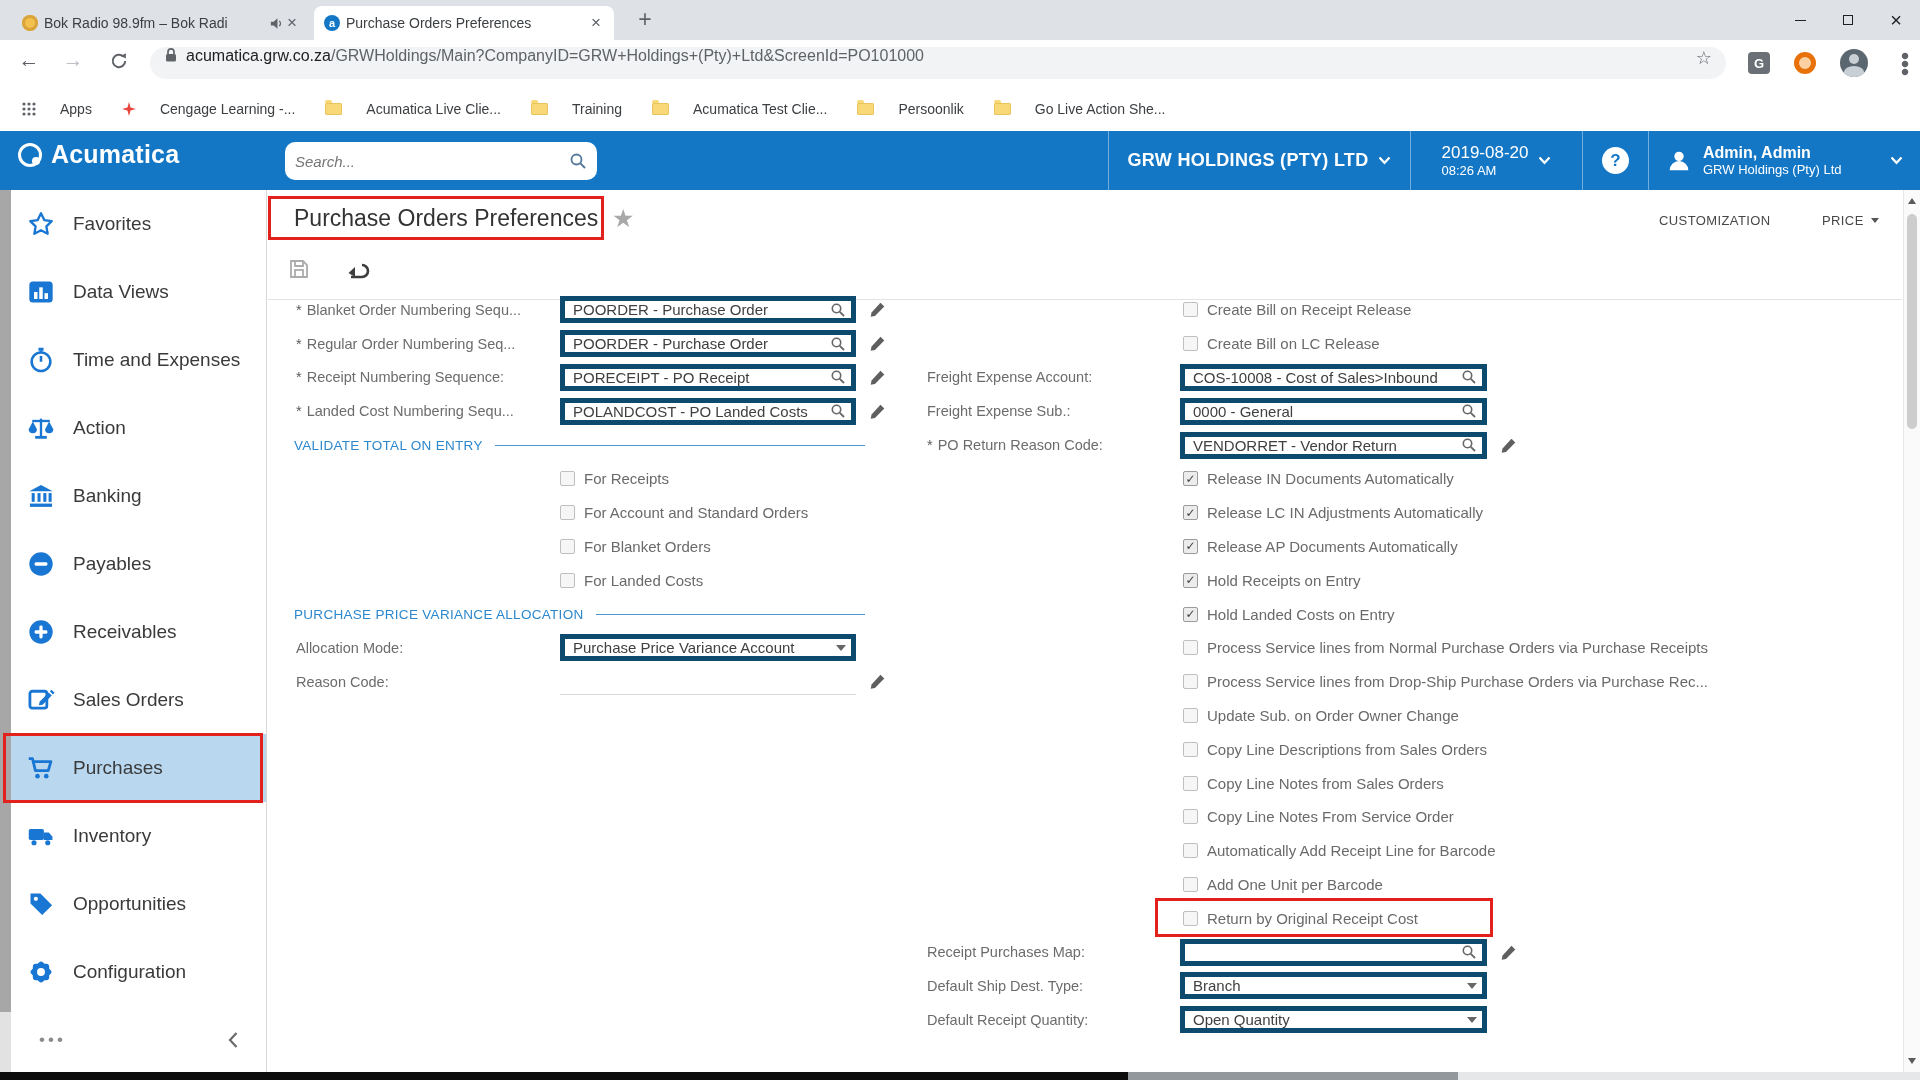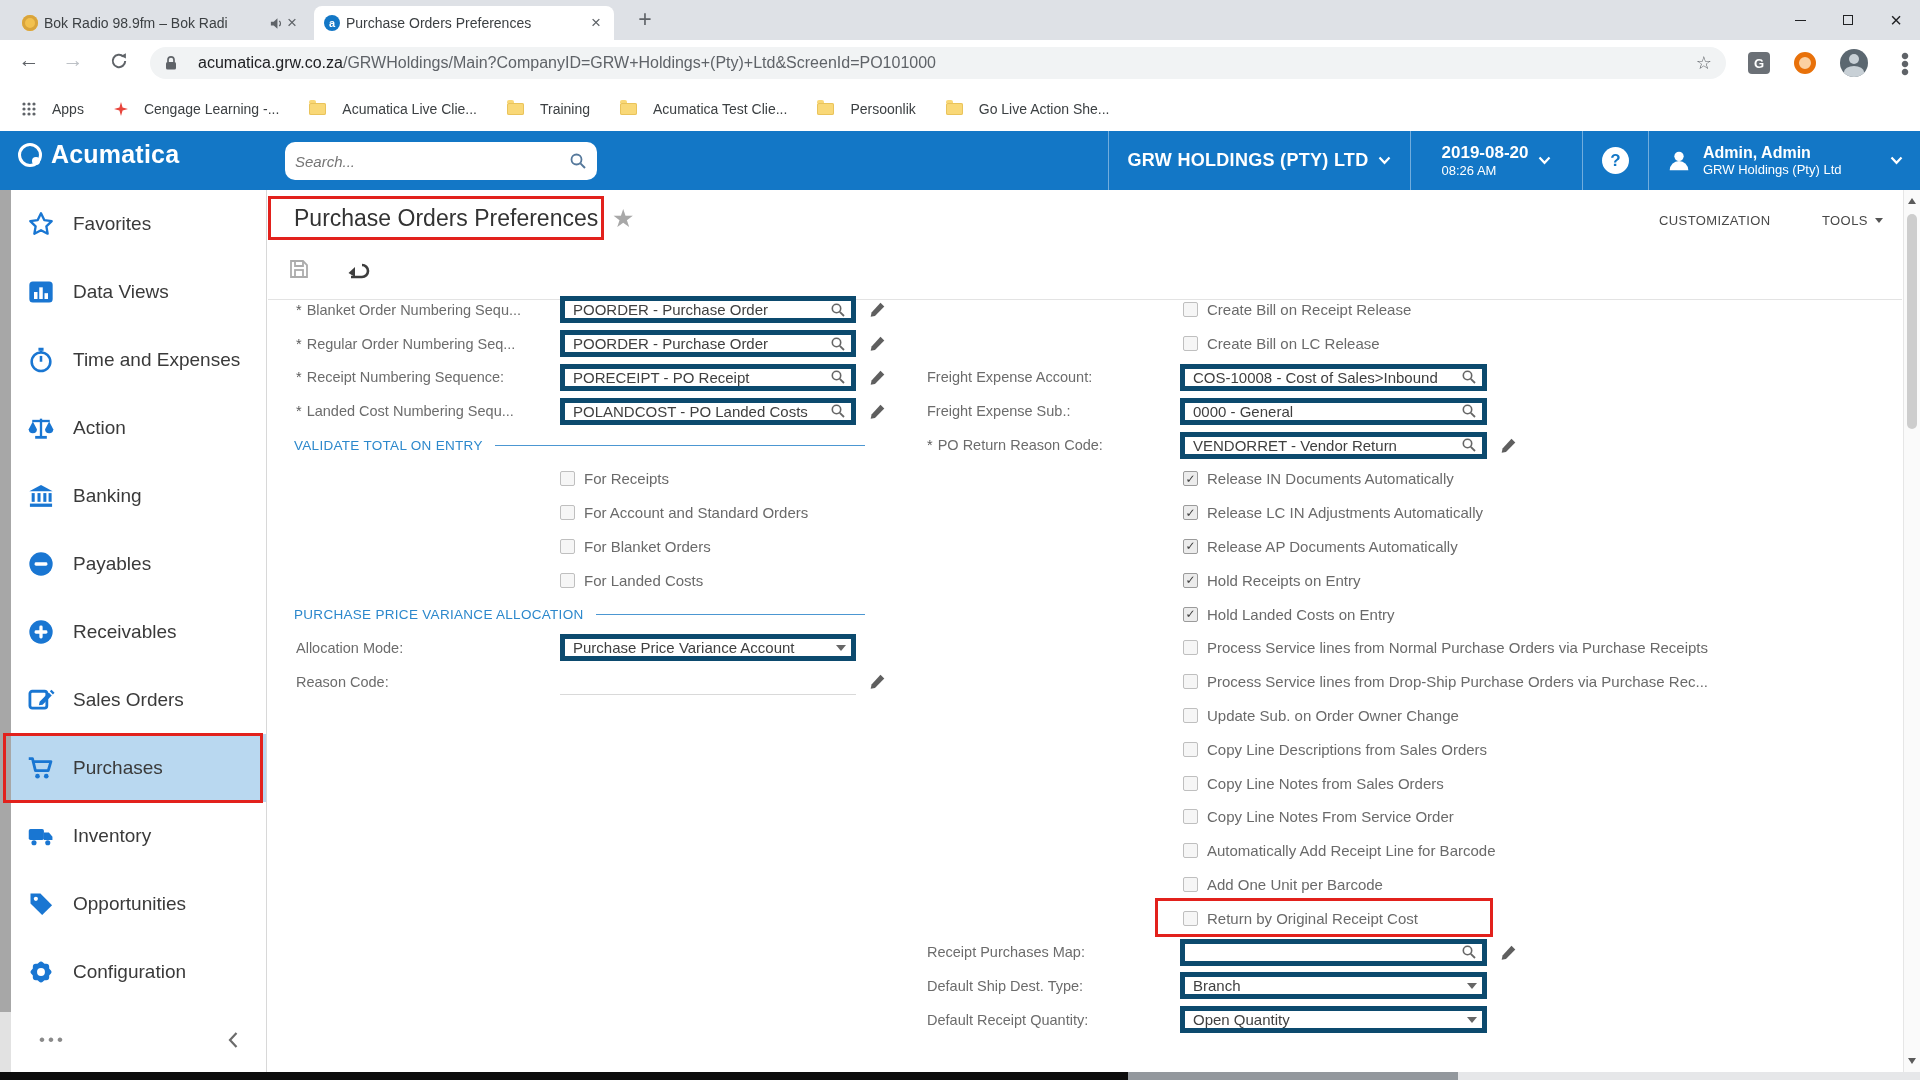--- a/index.html
+++ b/index.html
@@ -18,51 +18,51 @@
   .newtab{position:absolute;left:630px;top:4px;font-size:23px;color:#5F6368;width:30px;height:30px;display:flex;align-items:center;justify-content:center}
   .wctrls{position:absolute;right:0;top:0;height:40px;display:flex}
   .wc{width:48px;height:40px;display:flex;align-items:center;justify-content:center;color:#202124;font-size:15px}
   .wc .minbar{width:11px;border-bottom:1.5px solid #202124;display:block}
   .wc .maxbox{width:10px;height:10px;border:1.5px solid #202124;display:block}
   .wc.close{font-size:20px}
 
   
   .urlrow{position:absolute;left:0;top:40px;width:1920px;height:46px;background:#fff}
   .navic{position:absolute;top:8px;font-size:21px;color:#5F6368;width:30px;text-align:center}
-  .omni{position:absolute;left:150px;top:7px;width:1576px;height:32px;background:#F1F3F4;border-radius:16px;display:flex;align-items:center;padding:0 14px;gap:20px}
+  .omni{position:absolute;left:150px;top:7px;width:1576px;height:32px;background:#F1F3F4;border-radius:16px;display:flex;padding:0 14px;gap:8px}
   .urltext{font-size:16px;white-space:nowrap;overflow:hidden}
   .urltext .dom{color:#202124}
   .urltext .pth{color:#5F6368}
   .omnistar{margin-left:auto;font-size:18px;color:#5F6368}
   .extG{position:absolute;left:1748px;top:12px;width:22px;height:22px;border-radius:4px;background:#6B7076;color:#fff;font-size:13px;font-weight:bold;display:flex;align-items:center;justify-content:center}
   .extO{position:absolute;left:1794px;top:12px;width:22px;height:22px;border-radius:50%;border:5px solid #E8710A;background:#FBD1A2}
   .avatar{position:absolute;left:1840px;top:9px;width:28px;height:28px;border-radius:50%;background:#5B6770;overflow:hidden}
   .avatar::before{content:"";position:absolute;left:9px;top:5px;width:10px;height:10px;border-radius:50%;background:#C8D0D6}
   .avatar::after{content:"";position:absolute;left:4px;top:17px;width:20px;height:12px;border-radius:50% 50% 0 0;background:#C8D0D6}
   .kebab{position:absolute;left:1896px;top:11px;width:18px;height:24px;color:#5F6368;font-size:15px;letter-spacing:0;line-height:8px;text-align:center}
 
   
   .bookmarks{position:absolute;left:0;top:86px;width:1920px;height:45px;background:#fff;display:flex;align-items:center;padding-left:22px;gap:30px;font-size:14px;color:#3C4043}
-  .bm{display:flex;align-items:center;gap:16px;white-space:nowrap}
+  .bm{display:flex;align-items:center;gap:24px;white-space:nowrap}
   .folder{width:17px;height:12px;background:#F9D877;border-radius:2px;position:relative;box-shadow:inset 0 0 0 1px #E9C35B;flex:none}
   .folder::before{content:"";position:absolute;top:-3px;left:0;width:7px;height:3px;background:#F9D877;border-radius:2px 2px 0 0}
 
   
   .acuheader{position:absolute;left:0;top:131px;width:1920px;height:59px;background:#1377C6}
   .logo{position:absolute;left:18px;top:0;height:47px;display:flex;align-items:center;gap:9px;color:#fff}
   .logomark{width:24px;height:24px;border:3.5px solid #fff;border-radius:50%;position:relative}
   .logomark::after{content:"";position:absolute;right:-1px;bottom:-1px;width:8px;height:8px;border-radius:50%;background:#fff}
   .logotext{font-size:25px;font-weight:bold;letter-spacing:.2px}
   .hsearch{position:absolute;left:285px;top:11px;width:312px;height:38px;background:#fff;border-radius:10px;display:flex;align-items:center;padding:0 10px}
   .hsearch input{flex:1;border:none;outline:none;font-style:italic;font-size:15px;color:#444;font-family:inherit;background:transparent}
   .hgroup{position:absolute;right:0;top:0;height:59px;display:flex;color:#fff}
   .hblock{border-left:1px solid rgba(255,255,255,.4);display:flex;align-items:center;justify-content:center;gap:10px;padding:0 17px}
   .hcompany{width:302px;font-size:18px;font-weight:600;letter-spacing:.3px}
   .hdate{width:172px}
-  .hdate .dt1{font-size:17px;font-weight:bold;line-height:20px}
+  .hdate .dt1{font-size:17px;font-weight:normal;line-height:20px}
   .hdate .dt2{font-size:13px;line-height:16px}
   .hhelp{width:66px}
   .qmark{width:27px;height:27px;border-radius:50%;background:#fff;color:#1377C6;font-weight:bold;font-size:17px;display:flex;align-items:center;justify-content:center}
   .huser{width:272px;justify-content:flex-start;padding-left:16px}
   .huser .un1{font-size:16px;font-weight:bold;line-height:19px}
   .huser .un2{font-size:13px;line-height:16px}
   .huser .chev{margin-left:auto}
 
   
   .strip1{position:absolute;left:0;top:190px;width:11px;height:822px;background:#A7A7A7}
@@ -412,21 +412,21 @@
           </svg>
       </span>
     </div>
   </div>
 
   <div class="titlebox"></div>
   <div class="pagetitle">Purchase Orders Preferences</div>
   <div class="favstar">★</div>
   <div class="custom">CUSTOMIZATION</div>
   <div class="toolsbtn">
-    <span>TOOLS</span>
+    <span>PRICE</span>
       <span class="caret"></span>
   </div>
 
   <span class="toolicon" style="left:287px;top:257px">
     <svg width="24" height="24" viewBox="0 0 24 24">
         <path d="M4 4h12l4 4v12H4Z" fill="none" stroke="#ACACAC" stroke-width="1.8"></path>
         <path d="M8 4v5h8V4" fill="none" stroke="#ACACAC" stroke-width="1.8"></path>
         <rect x="8" y="13" width="8" height="7" fill="none" stroke="#ACACAC" stroke-width="1.8"></rect>
       </svg>
   </span>

